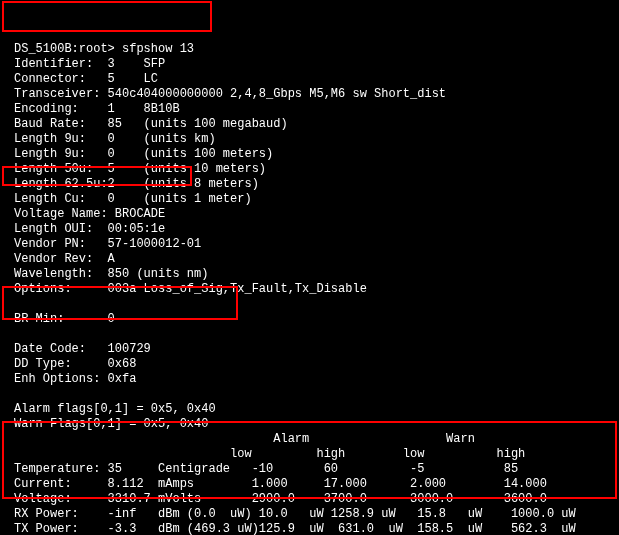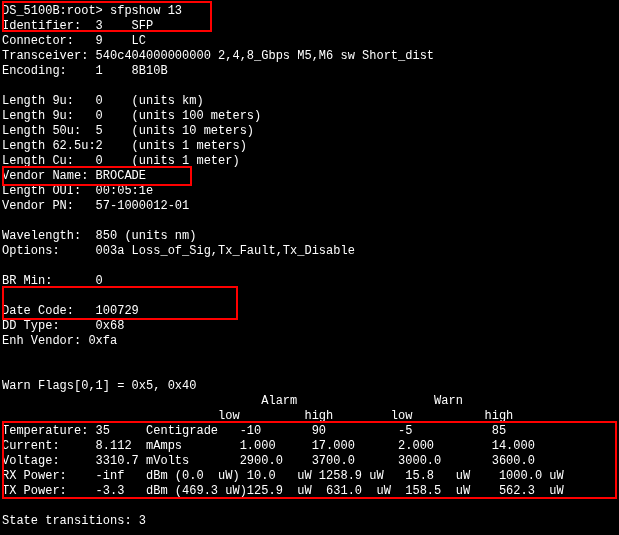--- a/index.html
+++ b/index.html
@@ -16,59 +16,63 @@
   }
   .screen {
     position: relative;
     width: 619px;
     height: 535px;
     box-sizing: border-box;
   }
   .line {
     position: absolute;
     white-space: pre;
-    left: 2px;
+    left: 14px;
+    margin-top: 38px;
   }
   .hl {
     position: absolute;
     border: 2px solid #ff0000;
     box-sizing: border-box;
     pointer-events: none;
   }
 </style>
 </head>
 <body>
 
 <div class="screen">
 
   <div class="line" style="top:4px">DS_5100B:root&gt; sfpshow 13</div>
 
   <div class="line" style="top:19px">Identifier:  3    SFP</div>
-  <div class="line" style="top:34px">Connector:   9    LC</div>
+  <div class="line" style="top:34px">Connector:   5    LC</div>
   <div class="line" style="top:49px">Transceiver: 540c404000000000 2,4,8_Gbps M5,M6 sw Short_dist</div>
   <div class="line" style="top:64px">Encoding:    1    8B10B</div>
+  <div class="line" style="top:79px">Baud Rate:   85   (units 100 megabaud)</div>
   <div class="line" style="top:94px">Length 9u:   0    (units km)</div>
   <div class="line" style="top:109px">Length 9u:   0    (units 100 meters)</div>
   <div class="line" style="top:124px">Length 50u:  5    (units 10 meters)</div>
-  <div class="line" style="top:139px">Length 62.5u:2    (units 1 meters)</div>
+  <div class="line" style="top:139px">Length 62.5u:2    (units 8 meters)</div>
   <div class="line" style="top:154px">Length Cu:   0    (units 1 meter)</div>
-  <div class="line" style="top:169px">Vendor Name: BROCADE</div>
+  <div class="line" style="top:169px">Voltage Name: BROCADE</div>
   <div class="line" style="top:184px">Length OUI:  00:05:1e</div>
   <div class="line" style="top:199px">Vendor PN:   57-1000012-01</div>
+  <div class="line" style="top:214px">Vendor Rev:  A</div>
   <div class="line" style="top:229px">Wavelength:  850 (units nm)</div>
   <div class="line" style="top:244px">Options:     003a Loss_of_Sig,Tx_Fault,Tx_Disable</div>
   <div class="line" style="top:274px">BR Min:      0</div>
   <div class="line" style="top:304px">Date Code:   100729</div>
   <div class="line" style="top:319px">DD Type:     0x68</div>
-  <div class="line" style="top:334px">Enh Vendor: 0xfa</div>
+  <div class="line" style="top:334px">Enh Options: 0xfa</div>
+  <div class="line" style="top:364px">Alarm flags[0,1] = 0x5, 0x40</div>
   <div class="line" style="top:379px">Warn Flags[0,1] = 0x5, 0x40</div>
 
   <div class="line" style="top:409px">                              low         high        low          high</div>
   <div class="line" style="top:394px">                                    Alarm                   Warn</div>
-  <div class="line" style="top:424px">Temperature: 35     Centigrade   -10       90          -5           85</div>
+  <div class="line" style="top:424px">Temperature: 35     Centigrade   -10       60          -5           85</div>
   <div class="line" style="top:439px">Current:     8.112  mAmps        1.000     17.000      2.000        14.000</div>
   <div class="line" style="top:454px">Voltage:     3310.7 mVolts       2900.0    3700.0      3000.0       3600.0</div>
   <div class="line" style="top:469px">RX Power:    -inf   dBm (0.0  uW) 10.0   uW 1258.9 uW   15.8   uW    1000.0 uW</div>
   <div class="line" style="top:484px">TX Power:    -3.3   dBm (469.3 uW)125.9  uW  631.0  uW  158.5  uW    562.3  uW</div>
 
   <div class="line" style="top:514px">State transitions: 3</div>
 
   <div class="hl" style="left:2px;  top:1px;   width:210px; height:31px;"></div>
   <div class="hl" style="left:2px;  top:166px; width:190px; height:20px;"></div>
   <div class="hl" style="left:2px;  top:286px; width:236px; height:34px;"></div>

